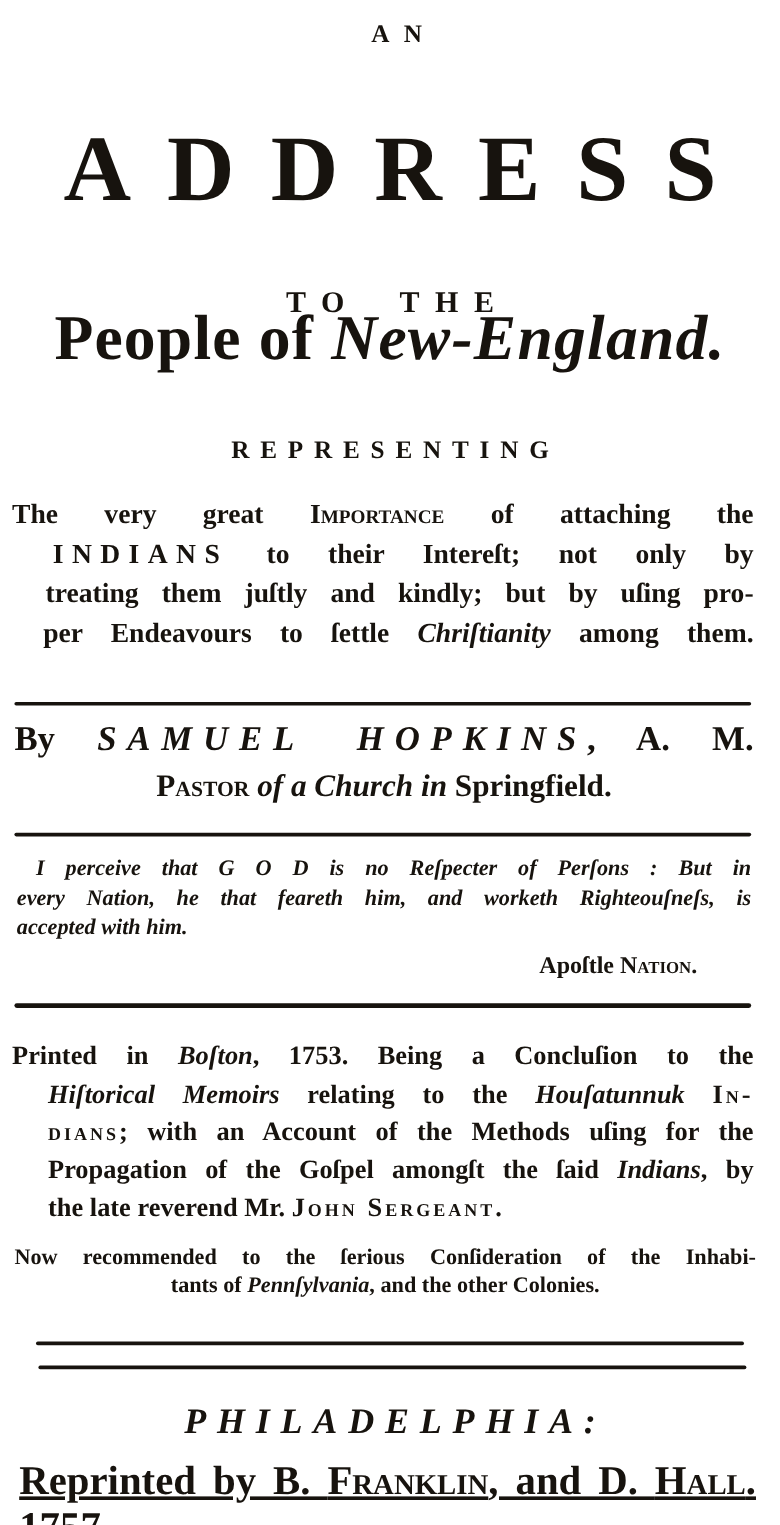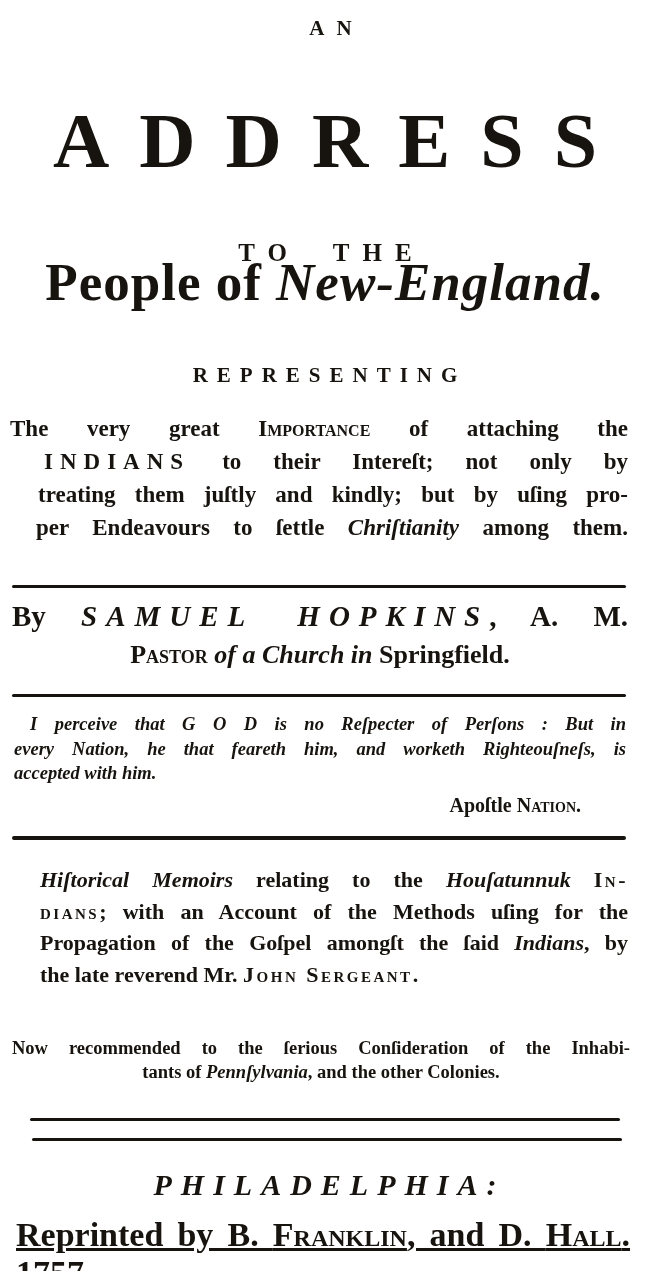--- a/index.html
+++ b/index.html
@@ -98,20 +98,21 @@
   <div class="blk" id="epigraph">
     <div class="jl ln1">I perceive that G O D is no Reſpecter of Perſons :  But in</div>
     <div class="jl">every Nation, he that feareth him, and worketh Righteouſneſs, is</div>
     <div>accepted with him.</div>
     <div class="attr"><span class="r">Apoſtle </span><span class="sc">Nation</span><span class="r">.</span></div>
   </div>
 
   <div class="rule" id="rule-3"></div>
 
   <div class="blk" id="imprint-boston">
+    <div class="jl"><span class="r">Printed in </span><span class="i">Boſton</span><span class="r">, 1753.  Being a Concluſion to the</span></div>
     <div class="jl ind"><span class="i">Hiſtorical Memoirs</span><span class="r"> relating to the </span><span class="i">Houſatunnuk</span><span class="r"> </span><span class="scsp">In-</span></div>
     <div class="jl ind"><span class="scsp">dians</span><span class="r">;  with an Account of the Methods uſing for the</span></div>
     <div class="jl ind"><span class="r">Propagation of the Goſpel amongſt the ſaid </span><span class="i">Indians</span><span class="r">, by</span></div>
     <div class="ind"><span class="r">the late reverend Mr. </span><span class="scsp">John Sergeant</span><span class="r">.</span></div>
   </div>
 
   <div class="blk" id="recommendation">
     <div class="jl"><span class="r">Now recommended to the ſerious Conſideration of the Inhabi-</span></div>
     <div class="ln2"><span class="r">tants of </span><span class="i">Pennſylvania</span><span class="r">, and the other Colonies.</span></div>
   </div>

